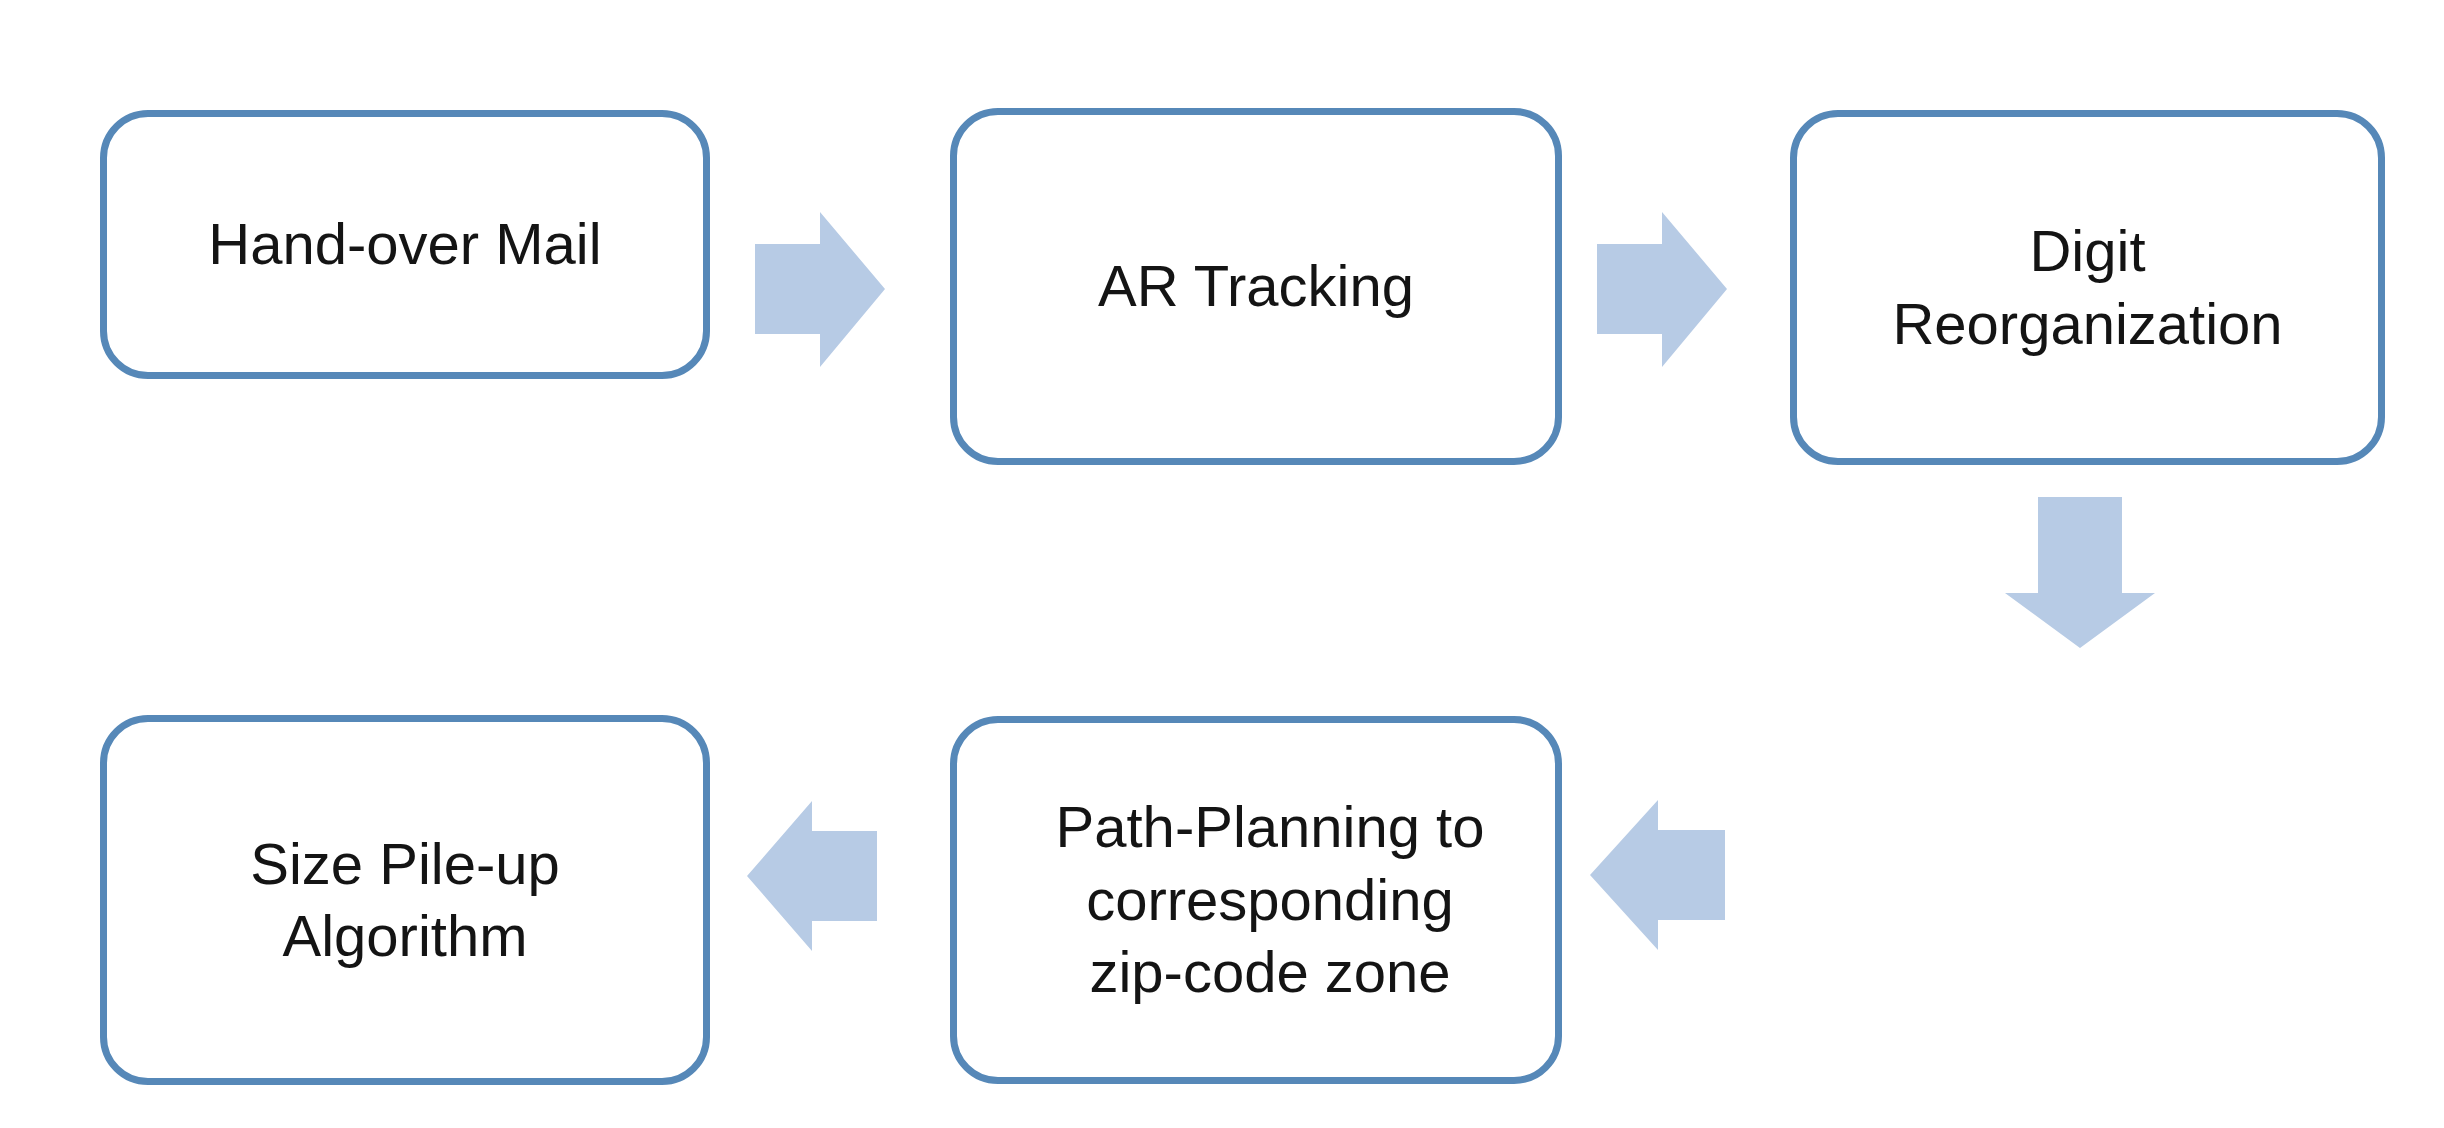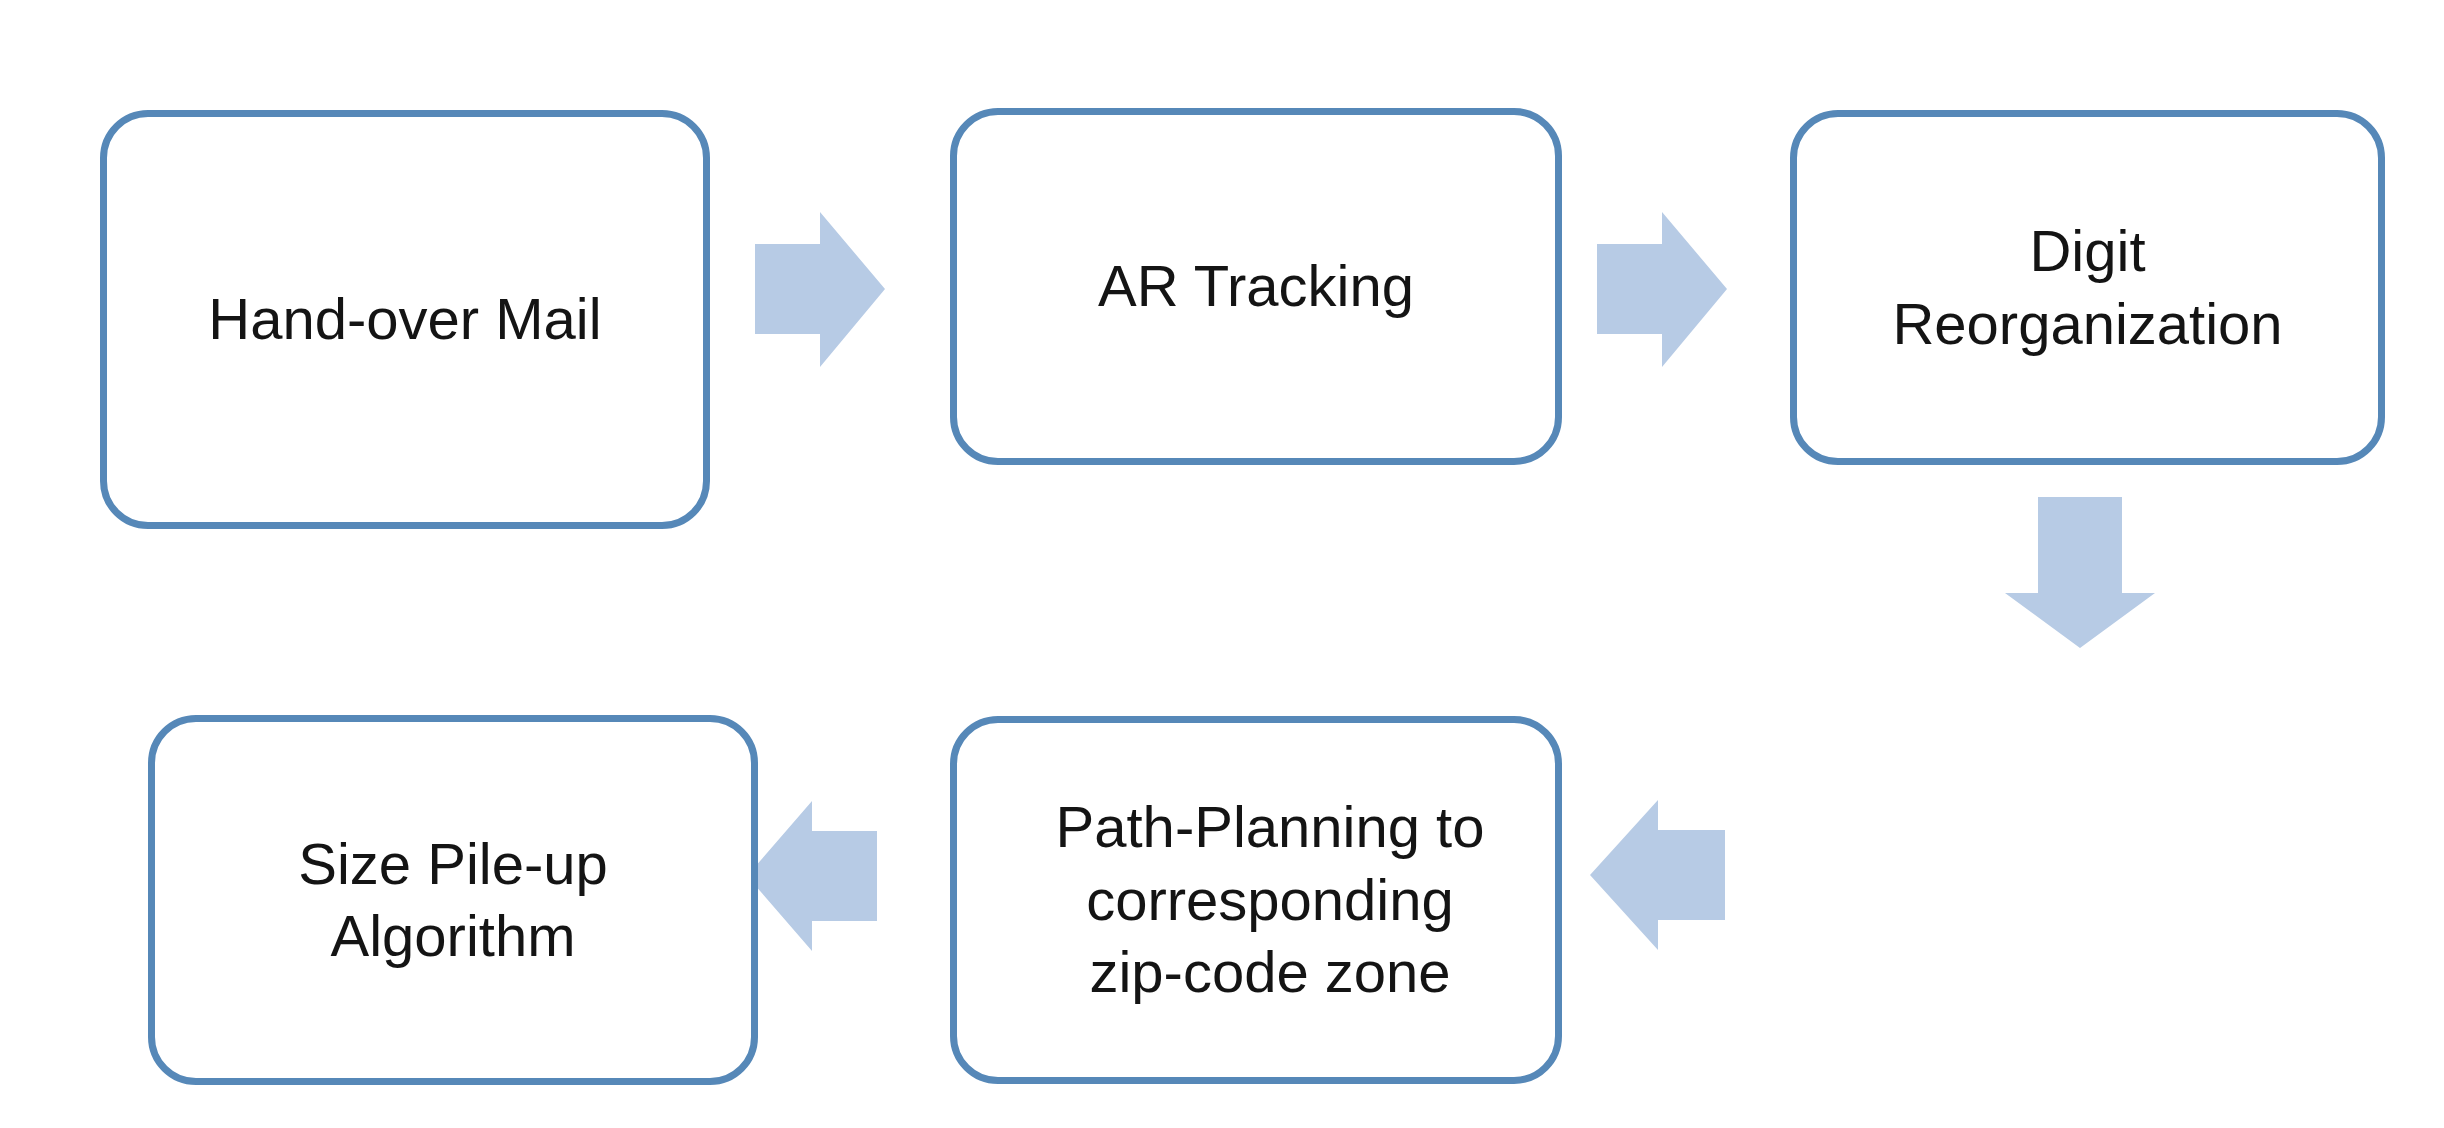--- a/index.html
+++ b/index.html
@@ -33,26 +33,26 @@
     line-height: 1.25;
   }
   .node .label {
     white-space: pre-line;
     padding: 0 18px;
   }
   .arrow {
     position: absolute;
   }
   
-  #node-hand-over-mail        { left: 100px;  top: 110px; width: 610px; height: 419px; }
+  #node-hand-over-mail        { left: 100px;  top: 110px; width: 610px; height: 269px; }
   #node-ar-tracking           { left: 950px;  top: 108px; width: 612px; height: 357px; }
   #node-digit-reorganization  { left: 1790px; top: 110px; width: 595px; height: 355px; }
   #node-closed-loop-ir        { left: 1787px; top: 694px; width: 597px; height: 348px; }
   #node-path-planning         { left: 950px;  top: 716px; width: 612px; height: 368px; padding-left: 28px; }
-  #node-size-pile-up          { left: 100px;  top: 715px; width: 610px; height: 370px; margin-left: 48px; }
+  #node-size-pile-up          { left: 100px;  top: 715px; width: 610px; height: 370px; }
   
   #arrow-1    { left: 755px;  top: 212px; }
   #arrow-2    { left: 1597px; top: 212px; }
   #arrow-down { left: 2005px; top: 497px; }
   #arrow-3    { left: 1590px; top: 800px; }
   #arrow-4    { left: 747px;  top: 801px; }
 </style>
 </head>
 <body>
 

